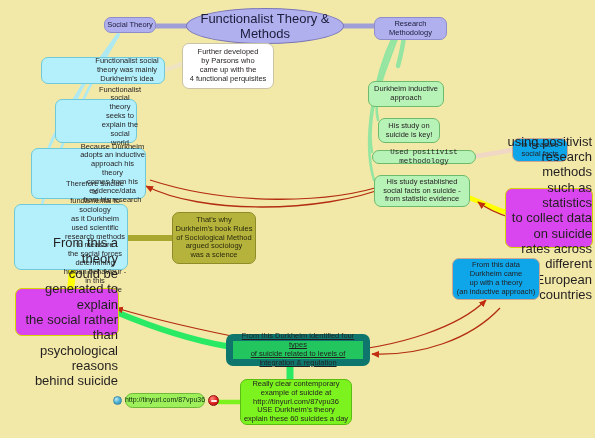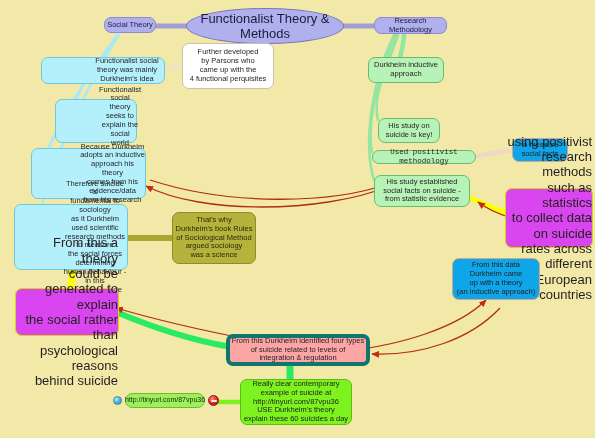--- a/index.html
+++ b/index.html
@@ -84,23 +84,24 @@
     border: 1px solid #d6d600;
     font-size: 13px;
     text-align: right;
   }
   .n-pink {
     background: #0ea5e9;
     border: 1px solid #cfa78f;
     font-size: 7.5px;
   }
   .n-brightgreen {
-    background: #fca5a5;
-    border: 4px solid #0f766e;
-    font-size: 7.5px;
+    background: #22c55e;
+    border: 7px solid #0f766e;
+    font-size: 7.5px;
+    text-decoration: underline;
   }
   .n-lime {
     background: #7cf21e;
     border: 1px solid #5bbd12;
     font-size: 7.5px;
   }
   .n-urlpill {
     background: #9ef05a;
     border: 1px solid #6fb83a;
     border-radius: 8px;
@@ -188,21 +189,21 @@
   </svg>
 
   <div class="node ellipse n-center" style="left:186px; top:8px; width:158px; height:36px;">
     <span>Functionalist Theory &amp; Methods</span>
   </div>
 
   <div class="node rounded n-lilac" style="left:104px; top:17px; width:52px; height:16px;">
     <span>Social Theory</span>
   </div>
 
-  <div class="node rounded n-lilac" style="left:374px; top:17px; width:73px; height:17px;">
+  <div class="node rounded n-lilac" style="left:374px; top:17px; width:73px; height:23px;">
     <span>Research Methodology</span>
   </div>
 
   <div class="node rounded n-cyan" style="left:41px; top:57px; width:124px; height:27px;">
     <span>Functionalist social
 theory was mainly Durkheim's idea</span>
   </div>
 
   <div class="node rounded n-cream" style="left:182px; top:43px; width:92px; height:46px;">
     <span>Further developed
@@ -245,21 +246,21 @@
   </div>
 
   <div class="node rounded n-yellow" style="left:15px; top:288px; width:104px; height:48px;">
     <span>From this a theory
 could be generated to explain
 the social rather than
 psychological reasons
 behind suicide</span>
   </div>
 
-  <div class="node rounded n-green" style="left:368px; top:57px; width:76px; height:26px;text-align:center;">
+  <div class="node rounded n-green" style="left:368px; top:81px; width:76px; height:26px;text-align:center;">
     <span>Durkheim inductive
 approach</span>
   </div>
 
   <div class="node rounded n-green" style="left:378px; top:118px; width:62px; height:25px;">
     <span>His study on
 suicide is key!</span>
   </div>
 
   <div class="node rounded n-green" style="left:372px; top:150px; width:104px; height:14px;font-family:Liberation Mono, monospace;">

